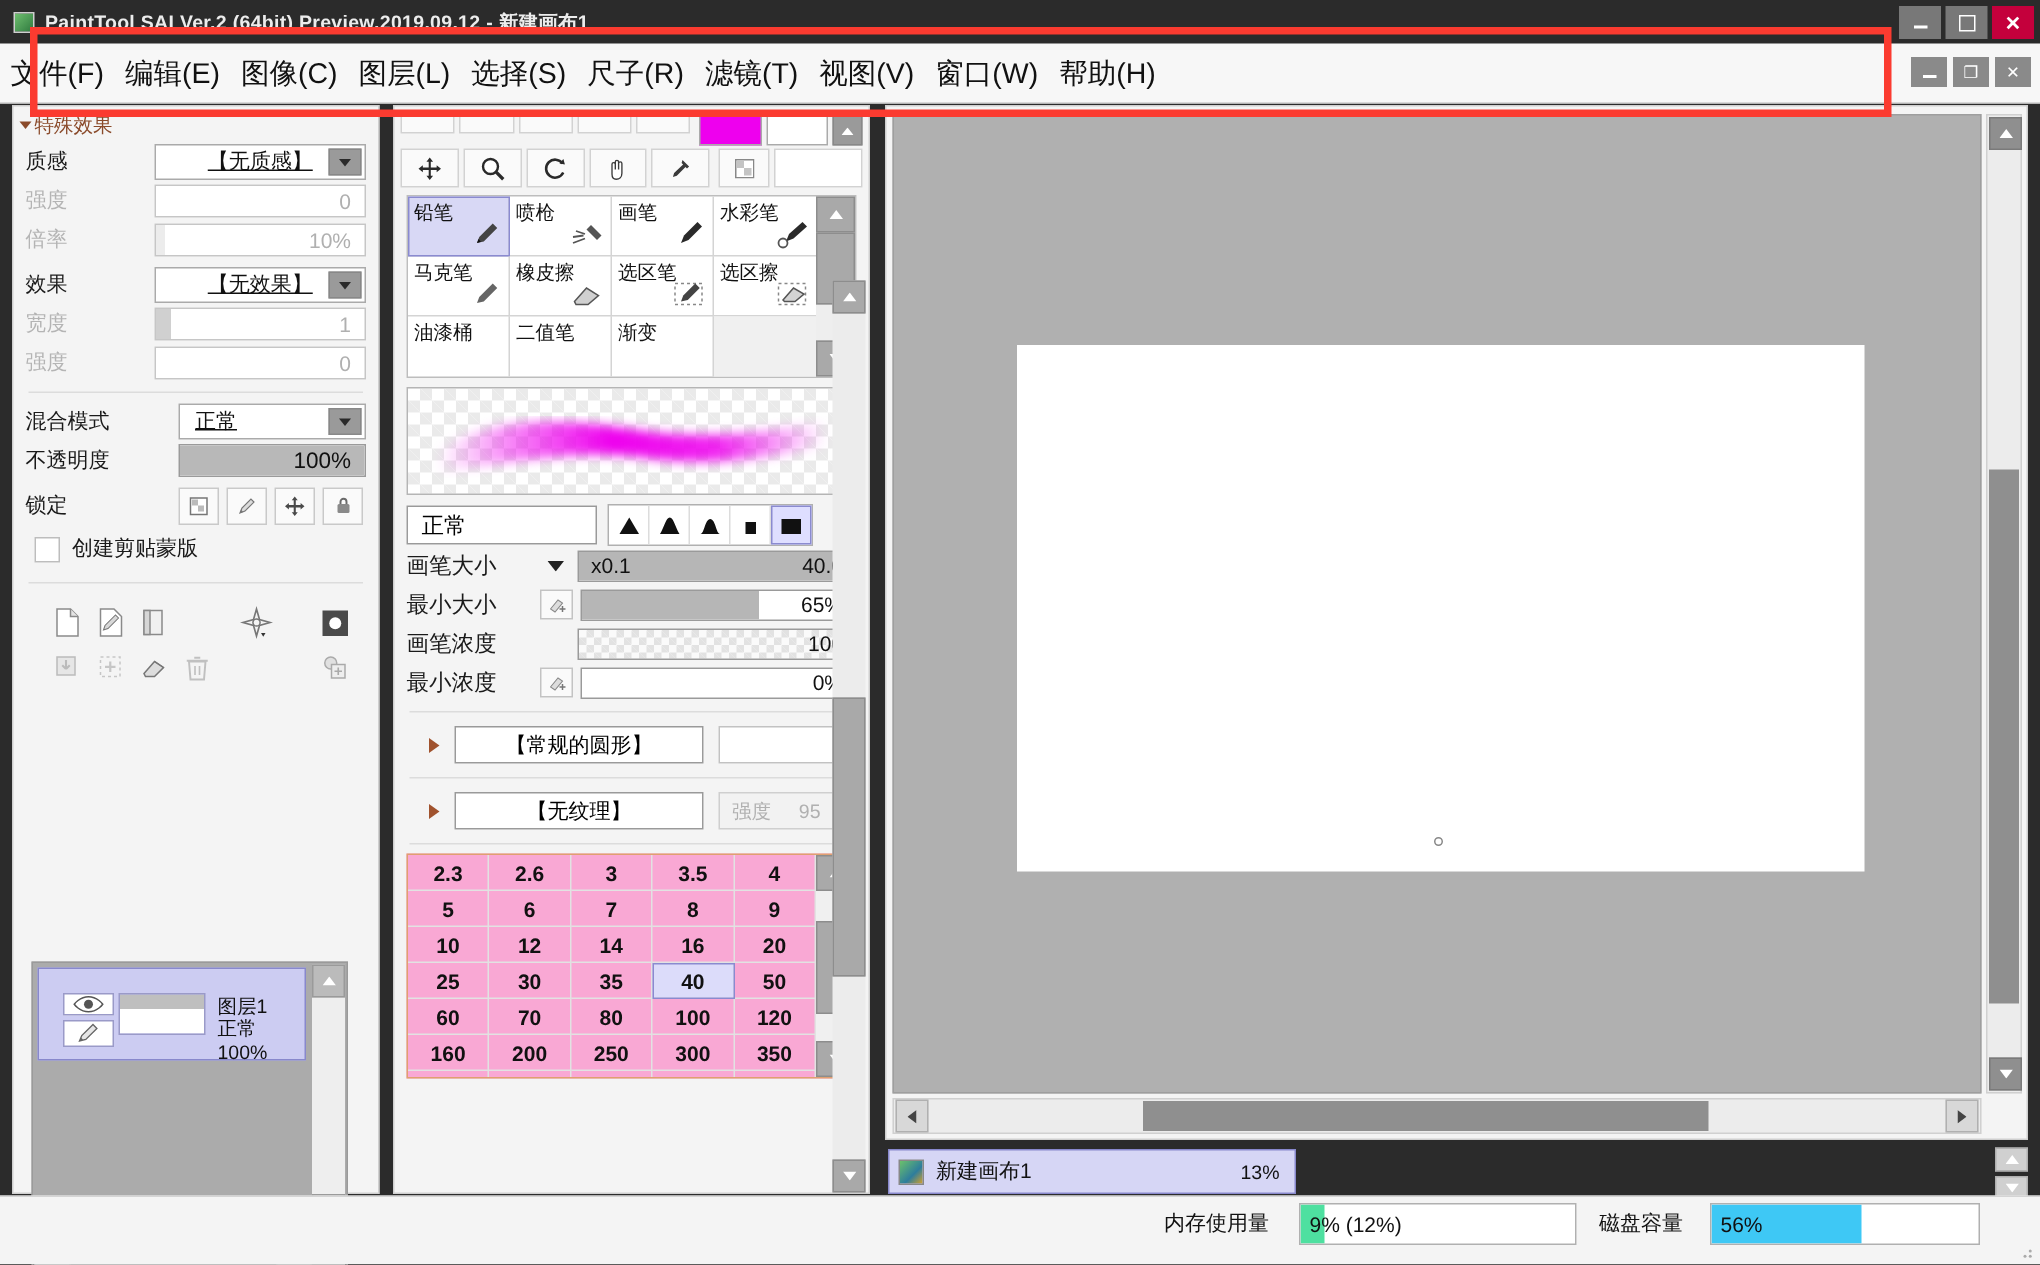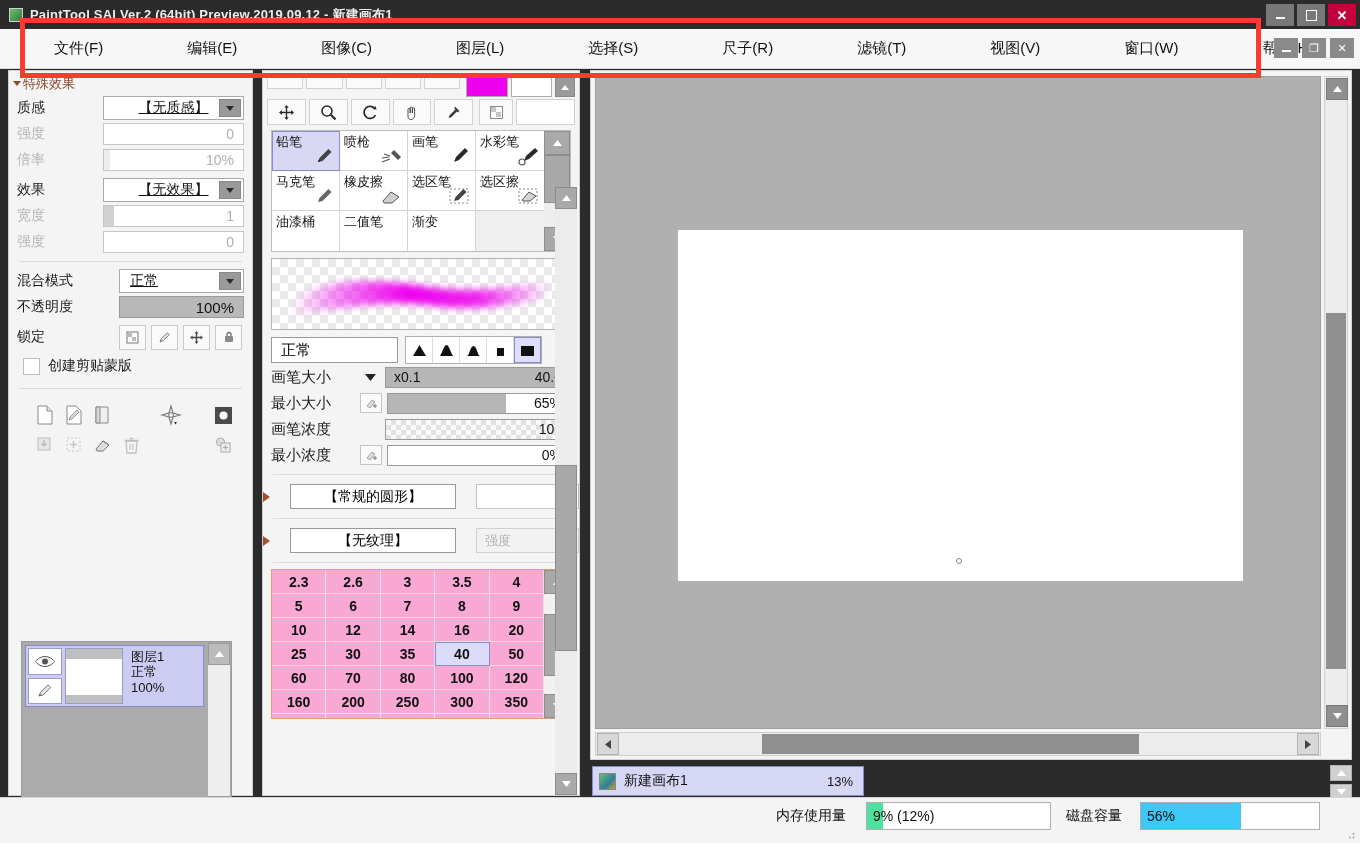--- a/index.html
+++ b/index.html
@@ -41,21 +41,21 @@
   .gl-max::before { content:""; display:block; width:9px; height:9px; border:1.5px solid #fff;}
   .gl-x { font-size:13px; font-weight:bold; }
 
   
   .menubar {
     position: absolute; left: 0; top: 29px; width: 1360px; height: 40px;
     background: #f7f7f7; border-bottom: 1px solid #d8d8d8;
     display: flex; align-items: center;
   }
   .menu-item {
-    font-size: 15px; color: #111; padding: 0 30px; white-space: nowrap; cursor: default; margin-left: 24px;
+    font-size: 19px; color: #111; padding: 0 7px; white-space: nowrap; cursor: default;
   }
   .doc-ctrls { position: absolute; right: 6px; top: 9px; display: flex; gap: 4px; }
   .doc-btn {
     width: 24px; height: 20px; background: #8a8a8a;
     display:flex; align-items:center; justify-content:center; color:#fff; font-size:11px;
   }
 
   
   .panel { position: absolute; background: #f2f2f2; border: 1px solid #c8c8c8; }
 
@@ -118,21 +118,21 @@
   .lt-btn { width:47px; height:28px; display:flex; align-items:center; justify-content:center; }
   .lt-btn svg { display:block; }
 
   
   .layerlist {
     position:absolute; left:12px; top:570px; width:211px; height:205px;
     background:#ababab; border:1px solid #9a9a9a;
   }
   .layer-item {
     margin:3px; height:62px; background:#ccccf2; border:1px solid #8888cc;
-    display:flex; align-items:stretch; padding:2px; gap:3px;
+    display:flex; align-items:stretch; padding:16px; gap:3px;
   }
   .layer-eyecol { width:34px; display:flex; flex-direction:column; gap:3px; }
   .layer-eye, .layer-pen {
     flex:1; background:#fff; border:1px solid #9a9ac8;
     display:flex;align-items:center;justify-content:center;
   }
   .layer-thumb {
     width:58px; background:#fff; border:1px solid #9a9ac8;
     display:flex;align-items:center;justify-content:center;
     background:linear-gradient(#bfbfbf 0 10px, #fff 10px 46px, #bfbfbf 46px 100%);
@@ -199,21 +199,21 @@
   .bslider .fill { position:absolute;left:0;top:0;bottom:0;background:#b6b6b6; }
   .bslider .lv { position:absolute; left:8px; font-size:14px; }
   .bslider span.v { position:relative; }
   .bslider.checker {
     background-image:
       linear-gradient(45deg,#e2e2e2 25%,transparent 25%,transparent 75%,#e2e2e2 75%),
       linear-gradient(45deg,#e2e2e2 25%,transparent 25%,transparent 75%,#e2e2e2 75%);
     background-size:10px 10px; background-position:0 0,5px 5px; background-color:#fafafa;
   }
 
-  .shaperow { display:flex; align-items:center; padding:3px 0; gap:20px; }
+  .shaperow { display:flex; align-items:center; padding:3px 23px; gap:10px; }
   .shaperow .tri { width:0;height:0;border-left:7px solid #a0522d;
     border-top:5px solid transparent;border-bottom:5px solid transparent; flex:none;}
   .sel-combo { width:166px;height:25px;background:#fff;border:1px solid #9a9a9a;
      display:flex;align-items:center;justify-content:center;font-size:14px;position:relative;}
   .blankbox { flex:1;height:25px;background:#fff;border:1px solid #c2c2c2; }
   .strbox { flex:1;height:25px;background:#f2f2f2;border:1px solid #cfcfcf;
      display:flex;align-items:center;justify-content:space-between;
      padding:0 8px;font-size:13px;color:#b0b0b0;}
   .othrow { display:flex;align-items:center;padding:4px 8px;gap:7px;font-size:14px;color:#8a4a2a;}
 

